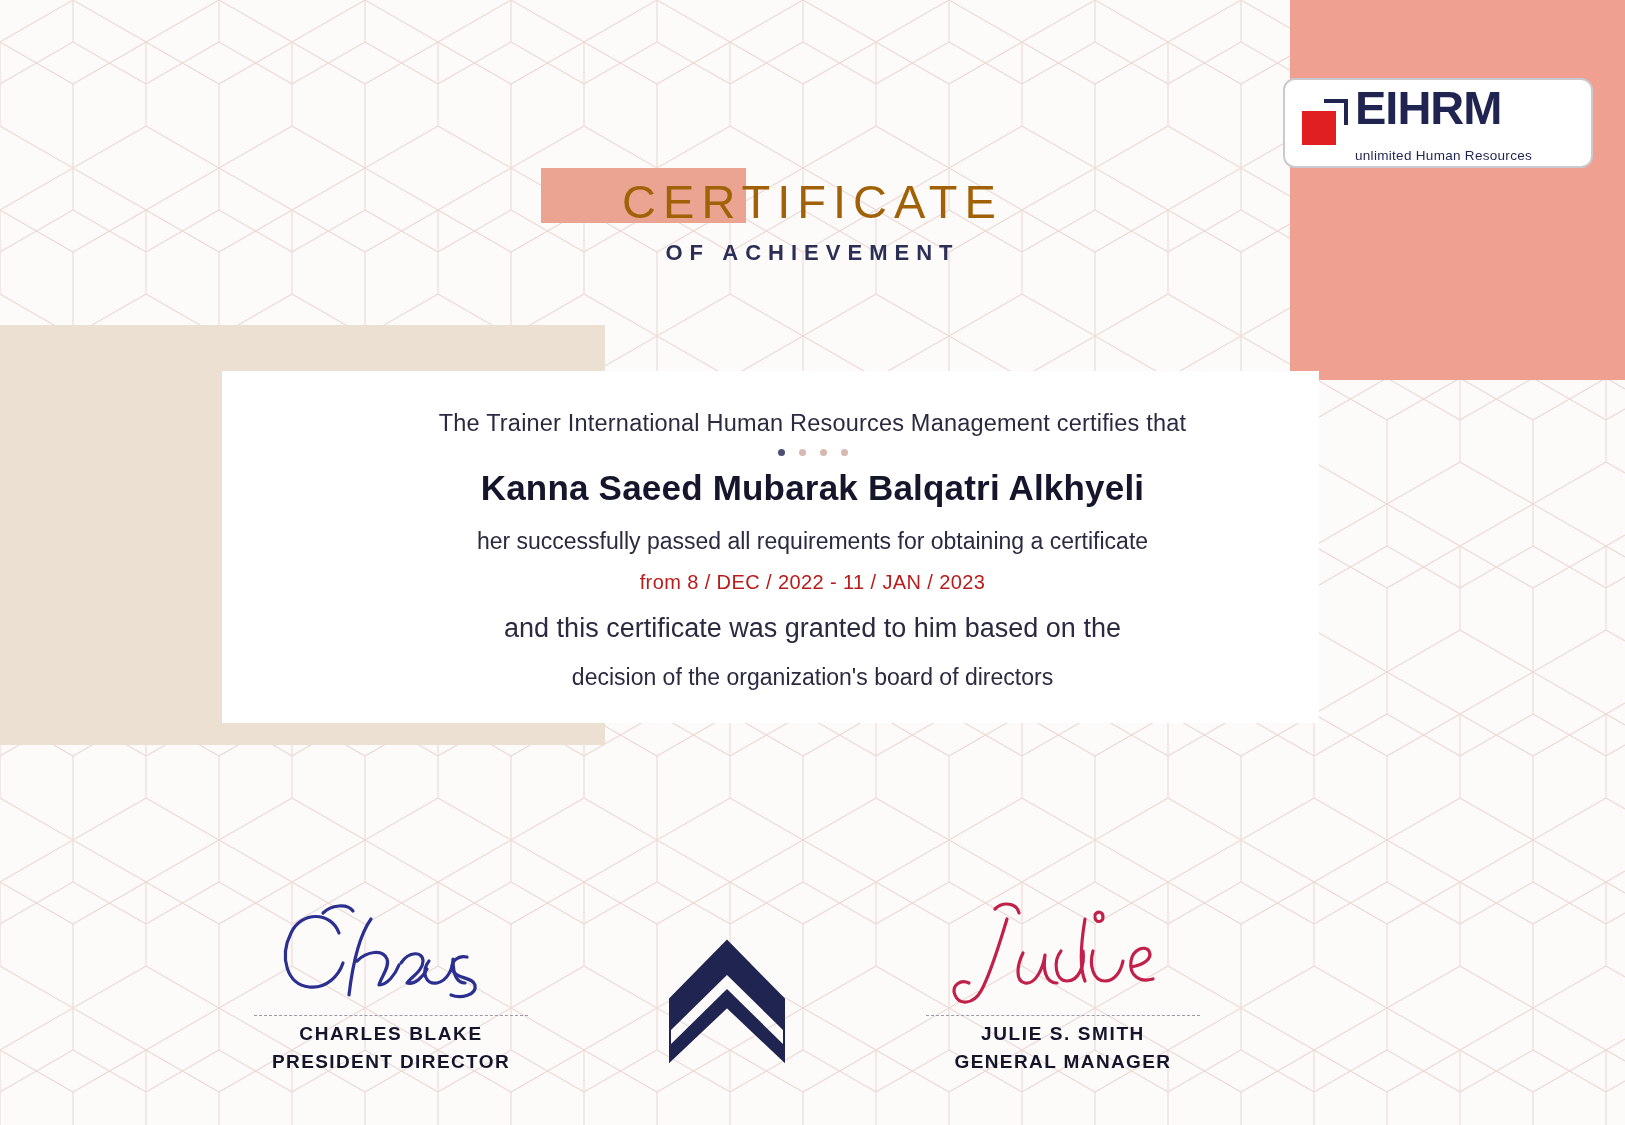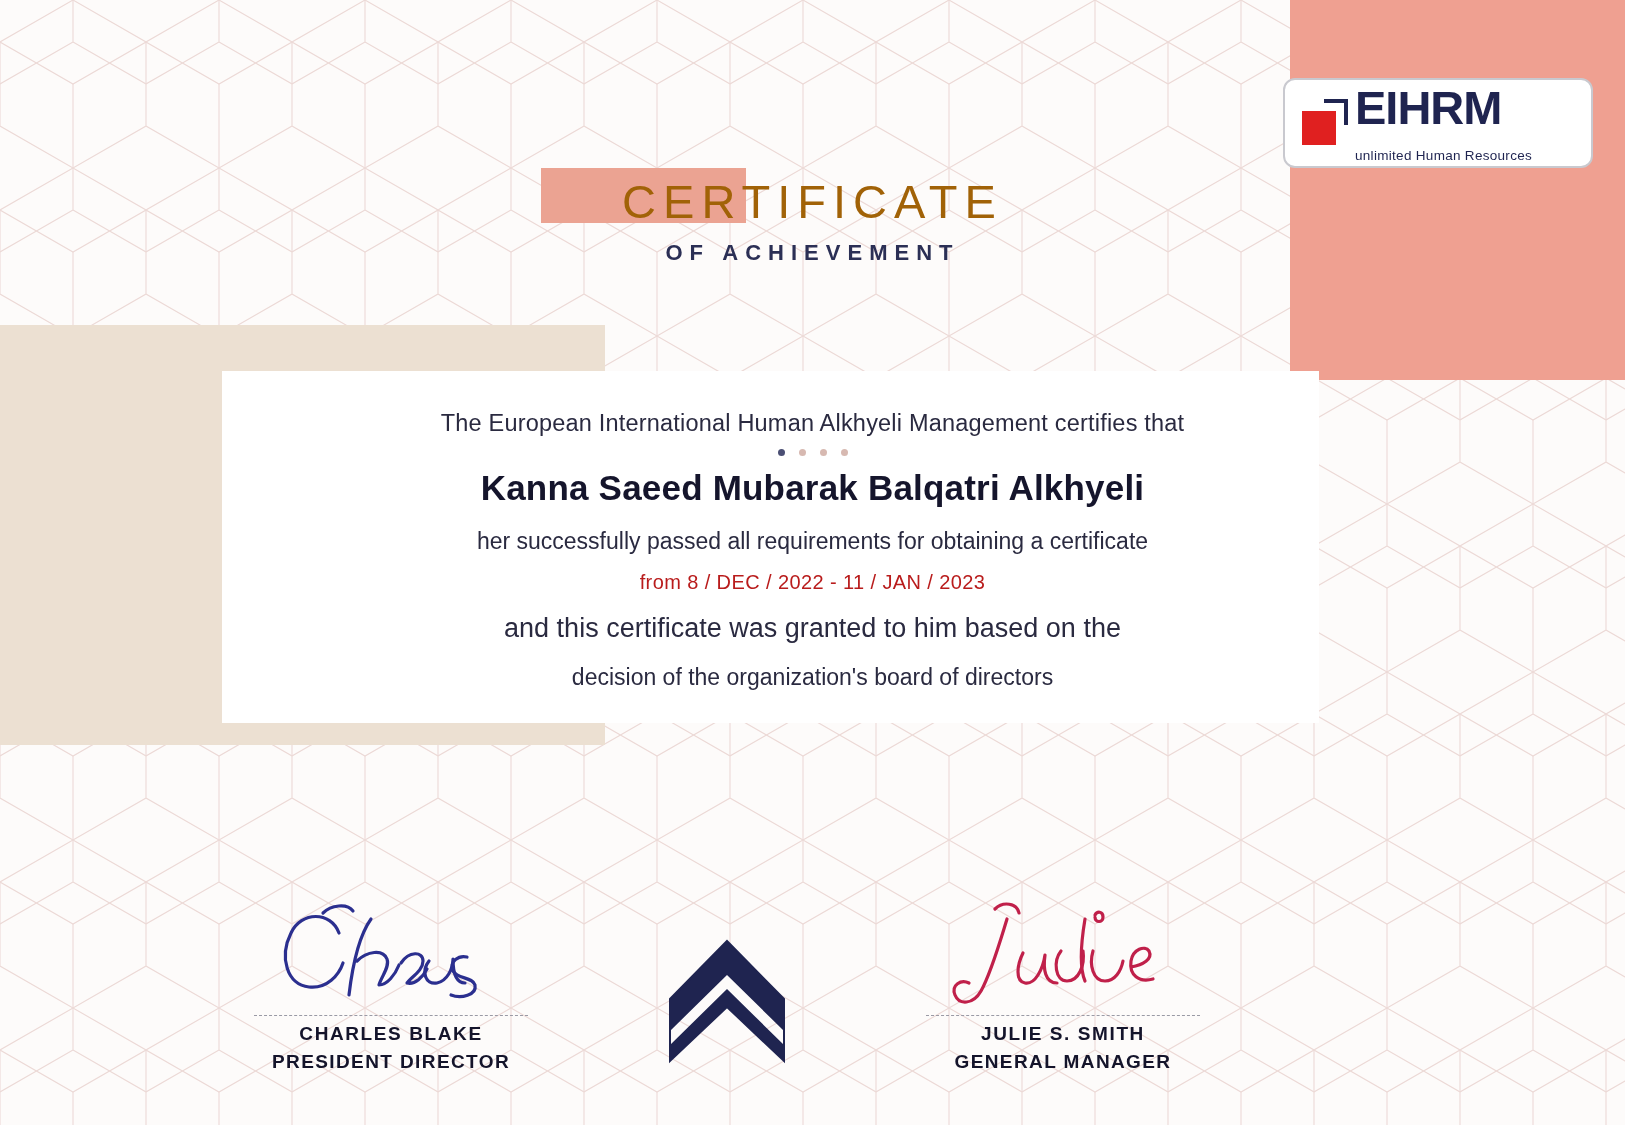--- a/index.html
+++ b/index.html
@@ -295,21 +295,21 @@
   </div>
 
   <div class="title-wrap">
     <div class="cert-title">CERTIFICATE</div>
     <div class="cert-subtitle">OF ACHIEVEMENT</div>
   </div>
 
   <div class="body-card"></div>
 
   <div class="body-content">
-    <div class="line-certifies">The European International Human Alkhyeli Management certifies that</div>
+    <div class="line-certifies">The Trainer International Human Resources Management certifies that</div>
     <div class="dots">
         <i></i>
         <i></i>
         <i></i>
         <i></i>
       </div>
     <div class="recipient">Kanna Saeed Mubarak Balqatri Alkhyeli</div>
     <div class="line-passed">her successfully passed all requirements for obtaining a certificate</div>
     <div class="dates">from 8 / DEC / 2022 - 11 / JAN / 2023</div>
     <div class="line-granted">and this certificate was granted to him based on the</div>

